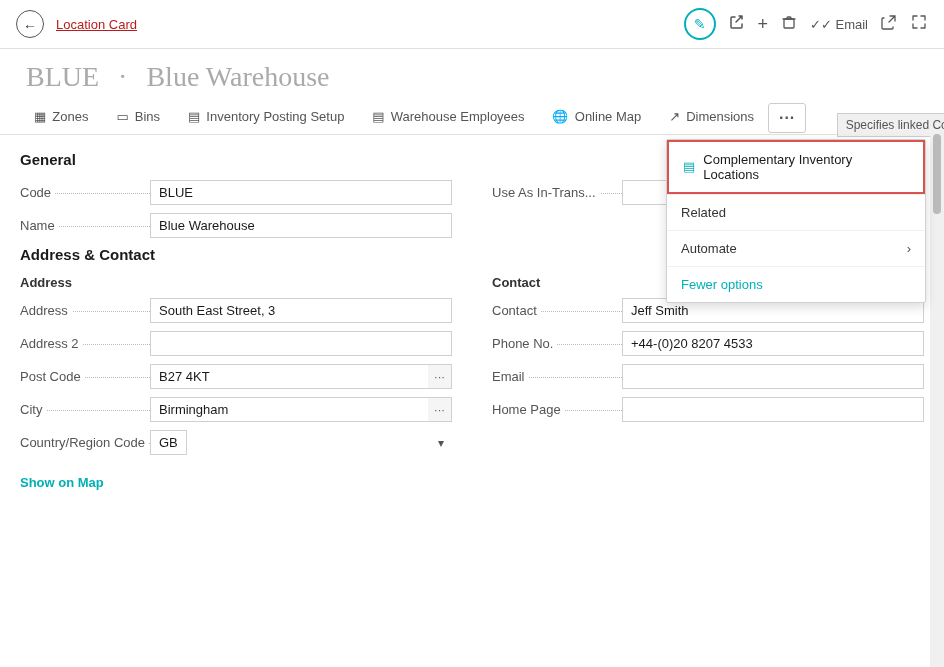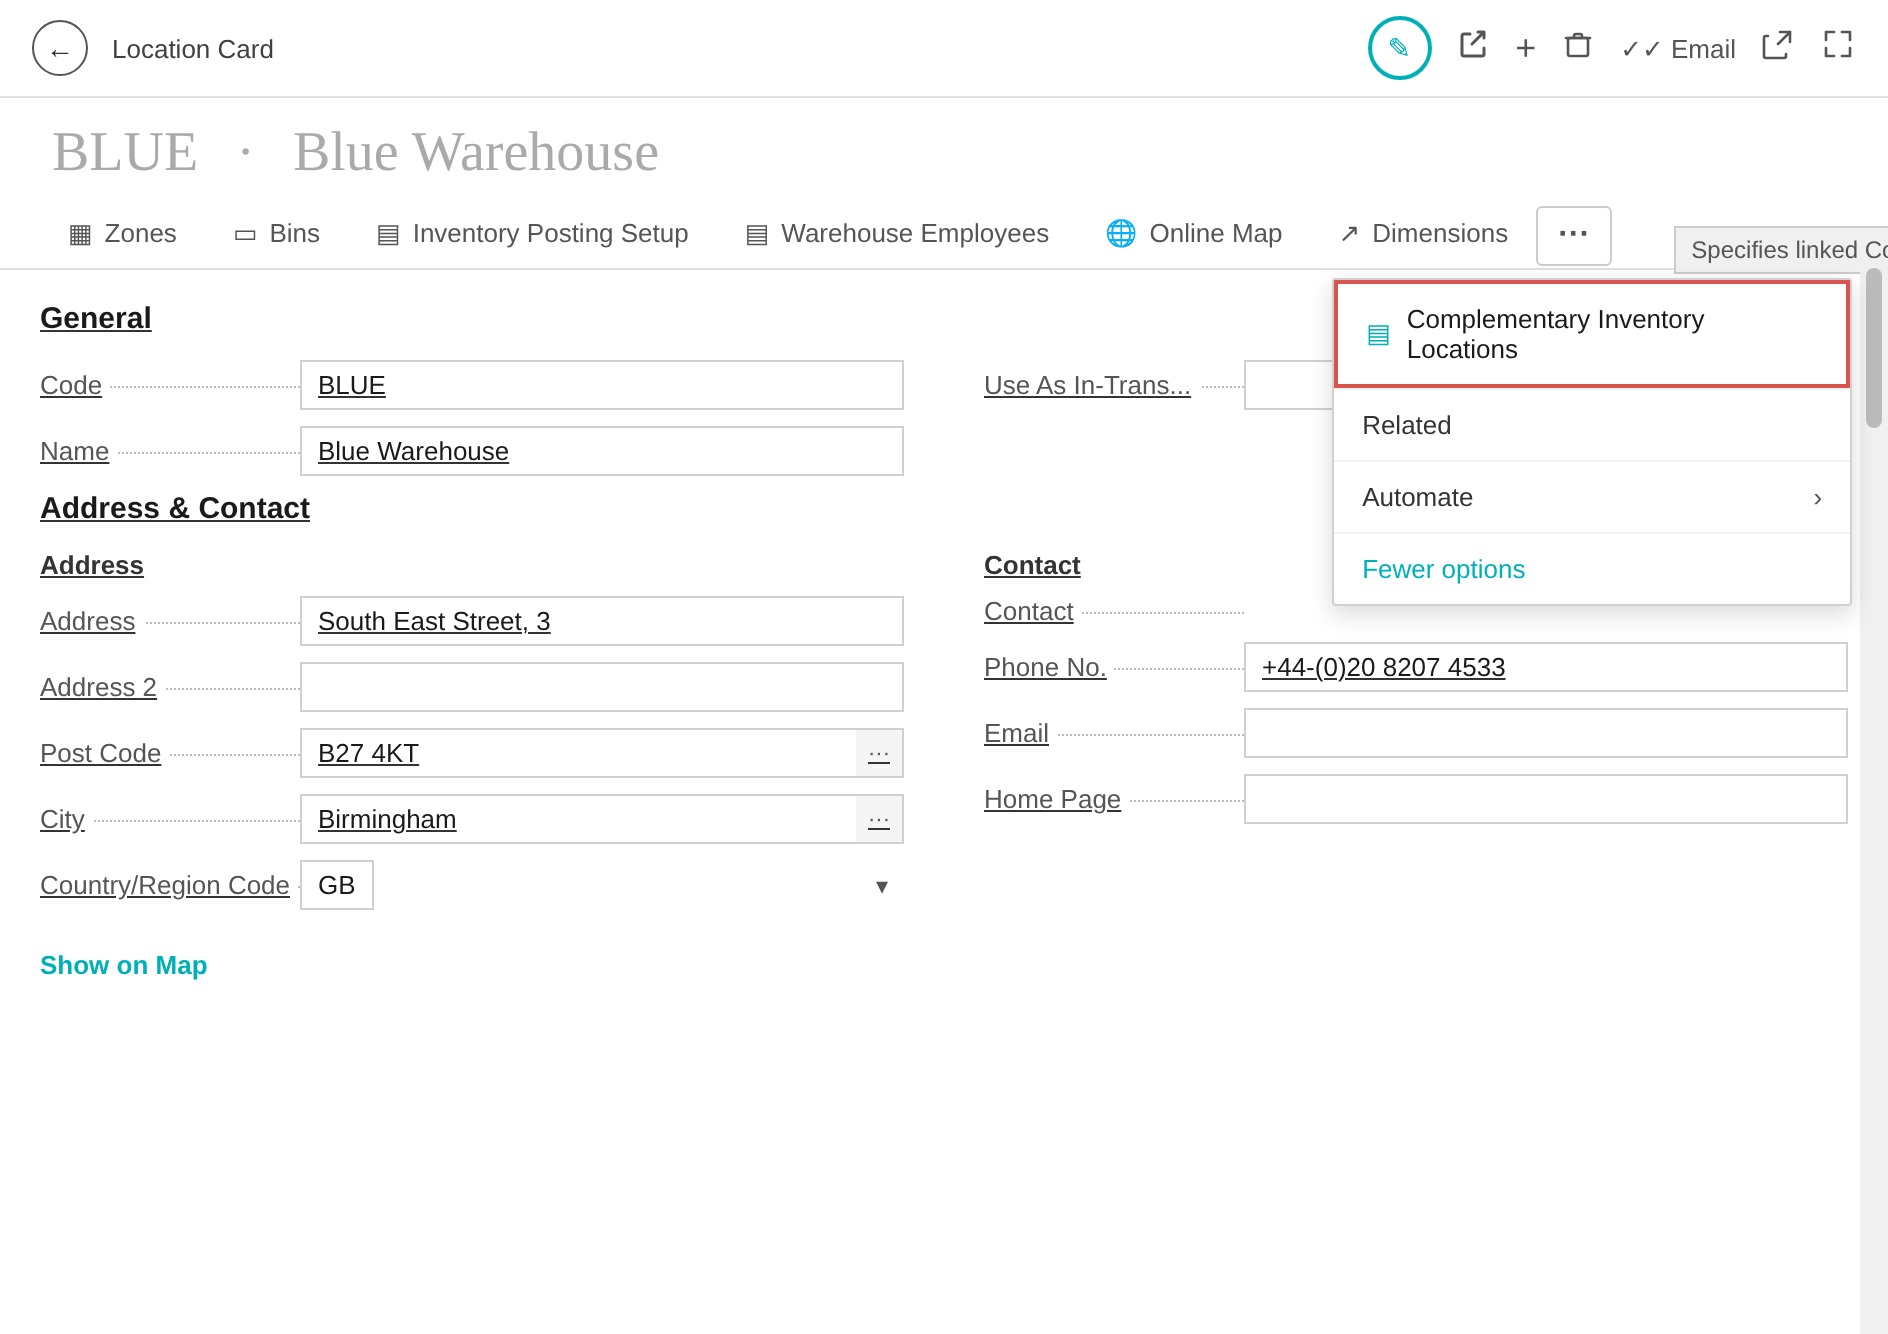--- a/index.html
+++ b/index.html
@@ -7,21 +7,21 @@
 
     
     .top-bar {
       display: flex; align-items: center; padding: 8px 16px; border-bottom: 1px solid #e0e0e0;
       background: #fff; gap: 12px;
     }
     .back-btn {
       width: 28px; height: 28px; border-radius: 50%; border: 1.5px solid #555; display: flex; align-items: center; justify-content: center;
       cursor: pointer; color: #333; font-size: 14px;
     }
-    .breadcrumb { font-size: 13px; color: #404040; }
+    .breadcrumb { font-size: 13px; color: #b91c1c; text-decoration: underline; }
     .top-bar-spacer { flex: 1; }
     .edit-btn {
       width: 32px; height: 32px; border-radius: 50%; border: 2px solid #00b0b9; display: flex; align-items: center; justify-content: center;
       color: #00b0b9; font-size: 14px; cursor: pointer;
     }
     .saved-text { color: #555; font-size: 13px; display: flex; align-items: center; gap: 4px; }
     .icon-btn { cursor: pointer; font-size: 16px; color: #555; }
 
     
     .page-title-area { padding: 12px 20px 0 20px; }
@@ -57,21 +57,21 @@
       padding: 10px 14px; cursor: pointer; color: #333; display: flex; align-items: center; justify-content: space-between;
       border-top: 1px solid #f0f0f0;
     }
     .dropdown-item.teal { color: #00b0b9; }
     .tooltip-box {
       position: absolute; top: 10px; right: -180px; background: #f0f0f0; border: 1px solid #ccc;
       padding: 4px 8px; font-size: 12px; color: #555; white-space: nowrap; max-width: 170px; overflow: hidden;
     }
 
     
-    .content { padding: 16px 20px; overflow-y: auto; height: calc(667px - 180px); position: relative; text-decoration: underline; }
+    .content { padding: 16px 20px; overflow-y: auto; height: calc(667px - 180px); position: relative; }
 
     .section-title { font-size: 15px; font-weight: 600; color: #1a1a1a; margin-bottom: 12px; }
     .form-grid { display: grid; grid-template-columns: 1fr 1fr; gap: 0 40px; }
 
     .field-row { display: flex; align-items: center; margin-bottom: 8px; }
     .field-label { min-width: 130px; color: #555; font-size: 13px; position: relative; }
     .field-label::after {
       content: ''; position: absolute; bottom: 2px; left: 0; right: 0;
       border-bottom: 1px dotted #bbb; top: 50%; height: 0;
       z-index: 0;
@@ -288,20 +288,21 @@
             </div>
           </div>
           <a class="show-on-map">Show on Map</a>
         </div>
 
         <div>
           <div class="col-header">Contact</div>
 
           <div class="field-row">
             <div class="field-label"><span>Contact</span></div>
+            <input class="field-input" type="text" value="Jeff Smith" style="">
           </div>
           <div class="field-row">
             <div class="field-label"><span>Phone No.</span></div>
             <input class="field-input" type="text" value="+44-(0)20 8207 4533" style="">
           </div>
           <div class="field-row">
             <div class="field-label"><span>Email</span></div>
             <input class="field-input" type="text" style="">
           </div>
           <div class="field-row">

